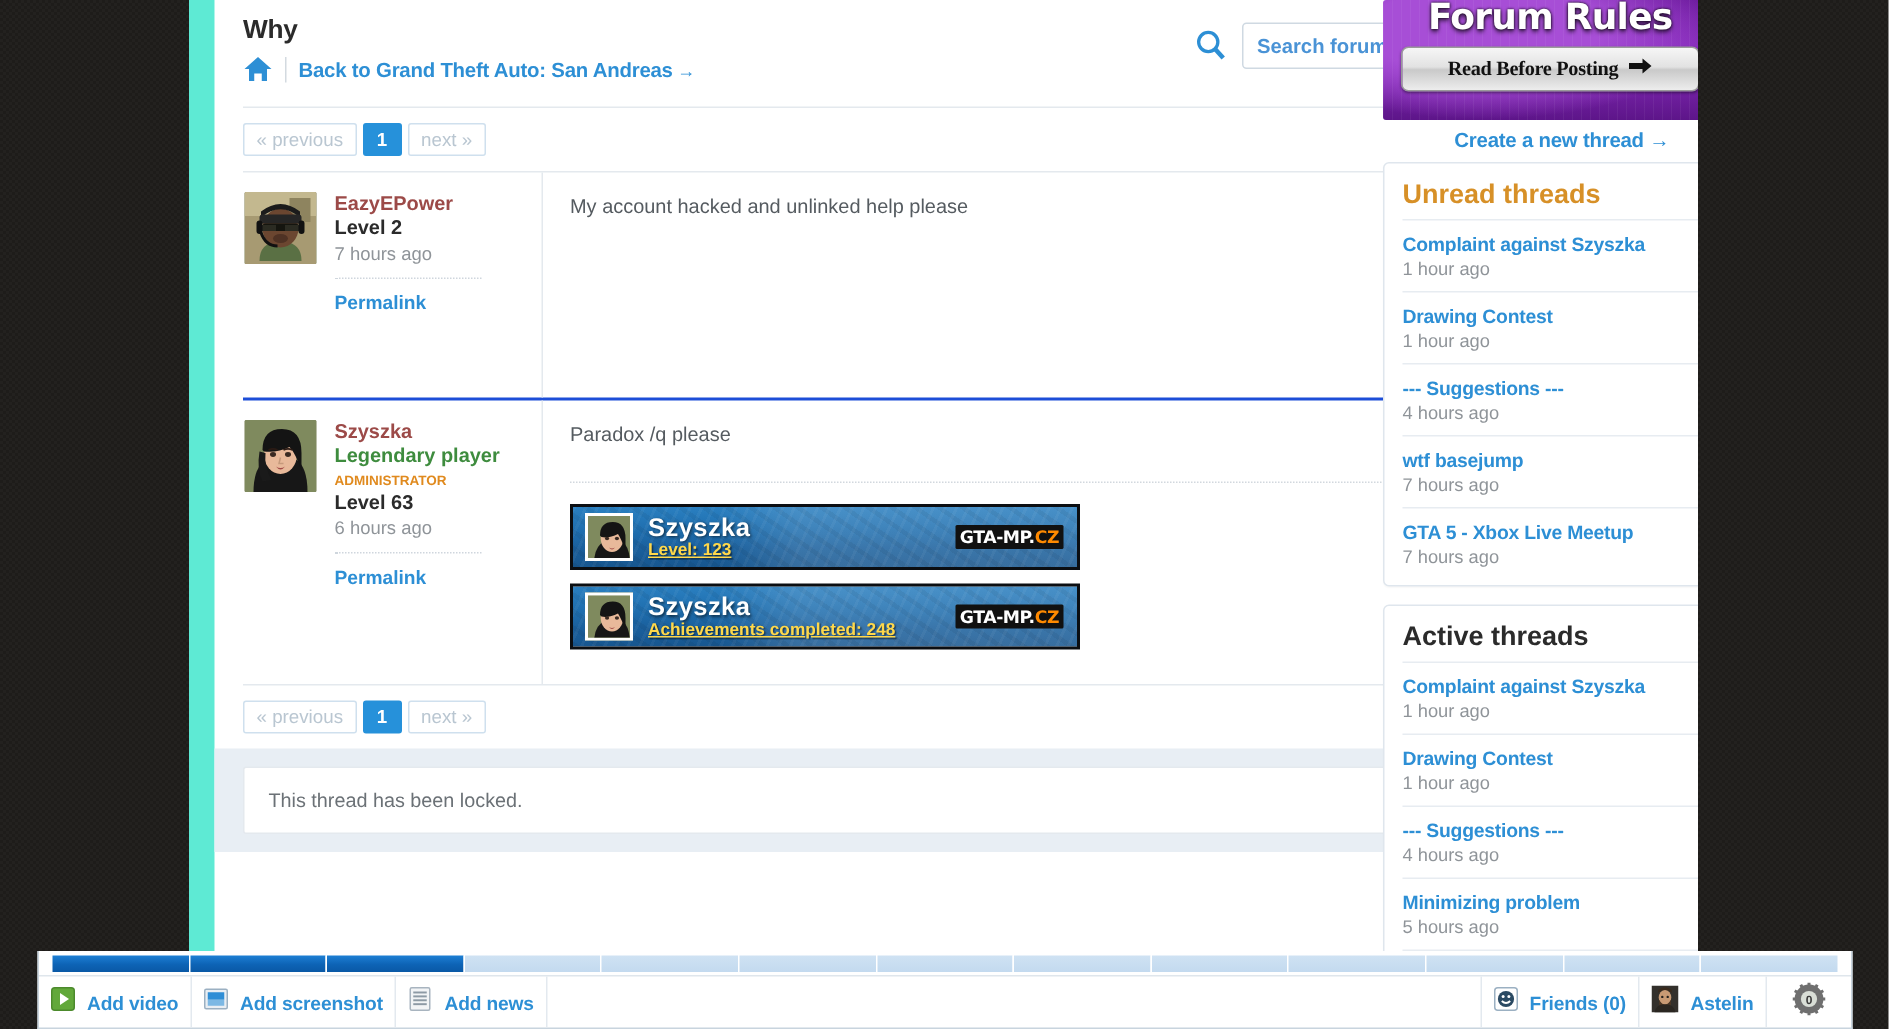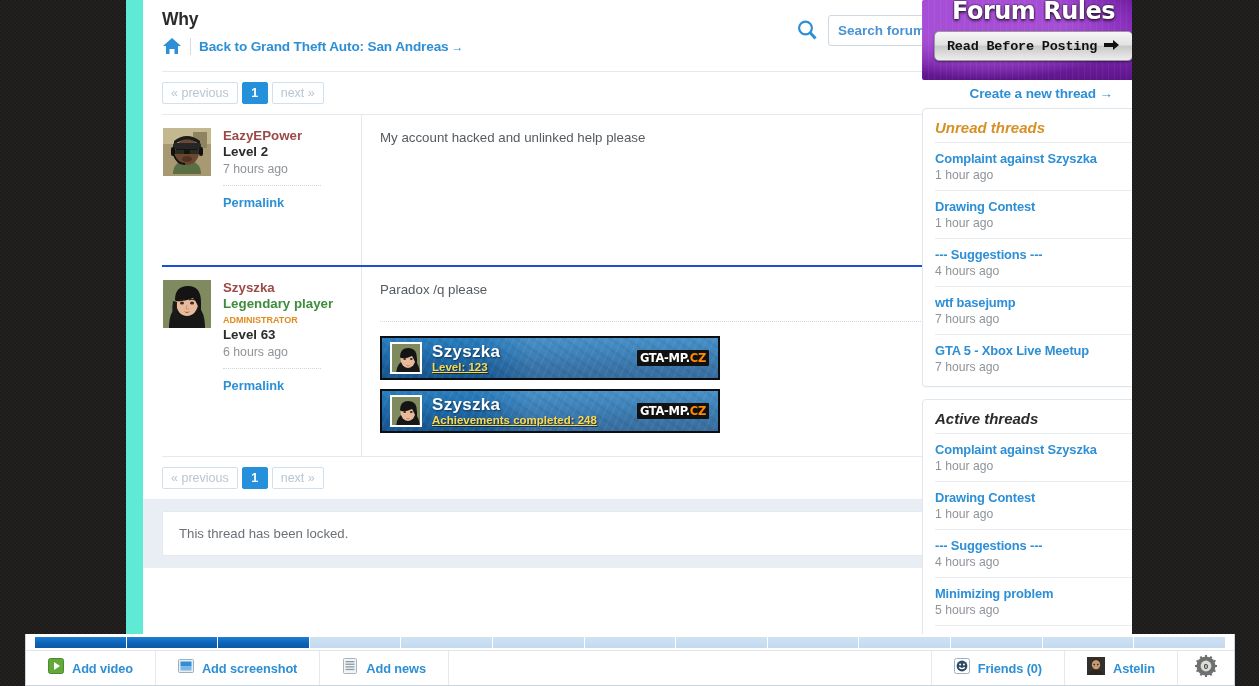--- a/index.html
+++ b/index.html
@@ -191,30 +191,30 @@
   }
   .rules-btn{
     position:absolute; left:12px; right:12px; top:31px; height:30px;
     border-radius:5px; border:1px solid #9a9a9a;
     background:linear-gradient(to bottom,#f6f6f6 0%,#e2e2e2 45%,#c9c9c9 52%,#ededed 100%);
     display:flex; align-items:center; justify-content:center; gap:7px;
     box-shadow:0 1px 2px rgba(0,0,0,.45);
   }
   .rules-btn-label{
     font-size:13.5px; font-weight:bold; color:#111; letter-spacing:-.2px;
-    font-family:Liberation Mono, monospace;
+    font-family:Liberation Serif, serif;
   }
 
   .card{
     width:223px; margin:0 0 12px 4px; background:#fff;
     border:1px solid #dfe6ed; border-radius:4px; padding:10px 12px 4px 12px;
     box-shadow:0 1px 1px rgba(0,0,0,.03);
   }
   .card-title{
-    font-size:15px; font-weight:bold; color:#2b2b2b; margin-bottom:6px;font-style:italic;
+    font-size:18px; font-weight:bold; color:#2b2b2b; margin-bottom:6px;
   }
   .card-title.orange{ color:#d79027; }
   .thread-item{ border-top:1px solid #e7ecf1; padding:8px 0 7px 0; }
   .thread-item:first-of-type{ border-top:1px solid #e7ecf1; }
   .thread-link{
     display:block; color:#2d8fd5; font-size:12.9px; font-weight:bold;
     text-decoration:none; line-height:16px; letter-spacing:-.15px;
   }
   .thread-time{ color:#8f9499; font-size:12.2px; line-height:16px; }
 
@@ -227,21 +227,21 @@
     height:16px; background:#fff; padding:3px 9px 0 9px; display:flex;
   }
   .seg{
     flex:1; height:11px; background:linear-gradient(to bottom,#cfe2f3,#c3daef);
     border-right:1px solid #ffffff;
   }
   .seg.on{ background:linear-gradient(to bottom,#1d7fd4 0%,#0d63b5 55%,#0a59a6 100%); }
   .seg:last-child{ border-right:0; }
   .btnrow{ display:flex; height:35px; border-top:1px solid #dfe6ec; }
   .bbtn{
-    display:flex; align-items:center; gap:8px; padding:0 22px;
+    display:flex; align-items:center; gap:8px; padding:0 8px;
     border-right:1px solid #e3e9ef; cursor:pointer;
   }
   .bbtn-label{ color:#2d8fd5; font-size:12.8px; font-weight:bold; letter-spacing:-.1px; }
   .bspacer{ flex:1; border-right:1px solid #e3e9ef; }
   .bbtn.right{ border-right:1px solid #e3e9ef; border-left:0; }
   .gearcell{ width:56px; display:flex; align-items:center; justify-content:center; }
 </style>
 </head>
 <body>
 

